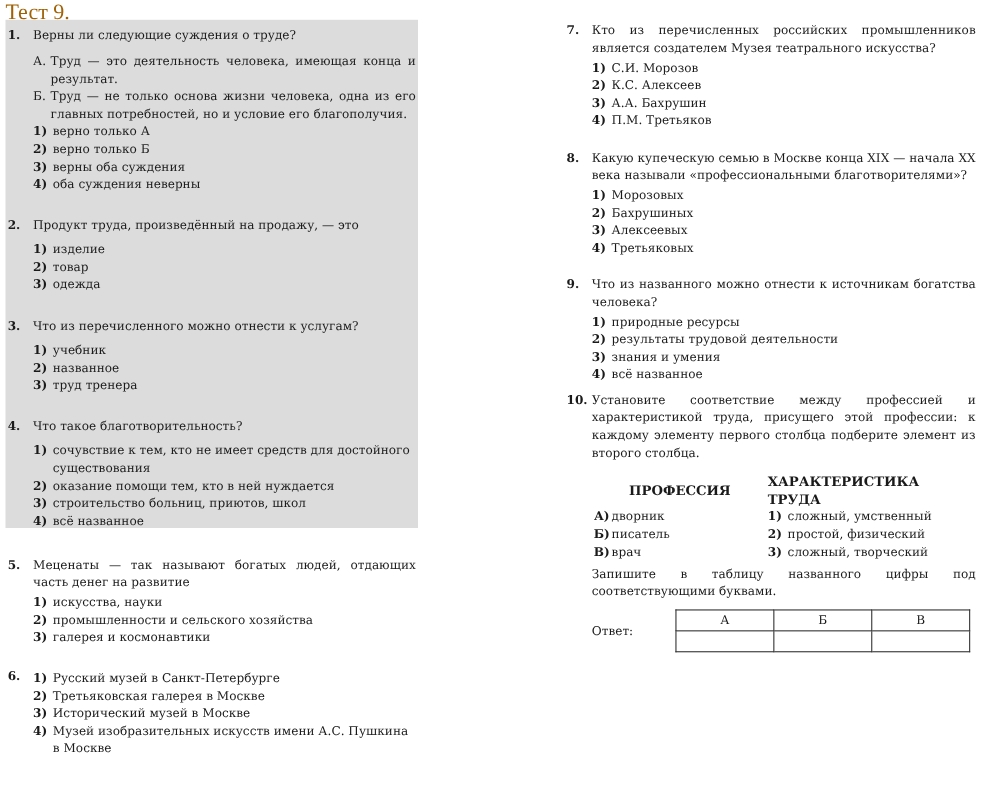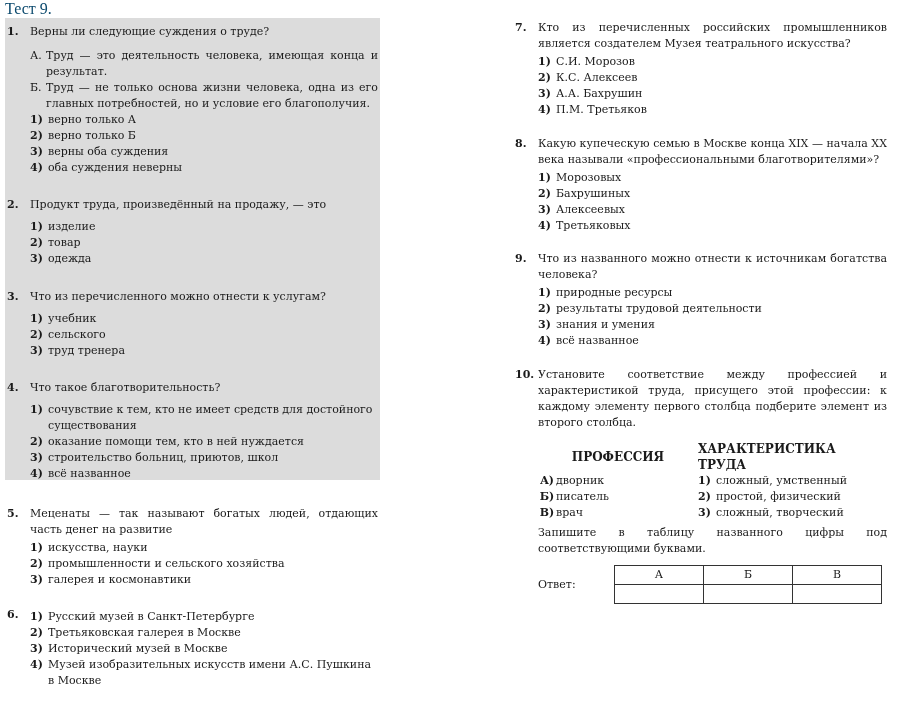--- a/index.html
+++ b/index.html
@@ -2,21 +2,21 @@
 <html><head>
 <meta charset="utf-8">
 <style>
   html, body { margin:0; padding:0; }
   body {
     width:906px; height:724px; background:#ffffff; position:relative; overflow:hidden;
     font-family:"DejaVu Serif","Liberation Serif",serif; color:#1a1a1a;
   }
   .title {
     position:absolute; left:5px; top:0px;
-    font-family:"Liberation Serif",serif; font-size:16px; color:#0c4a6e;
+    font-family:"Liberation Serif",serif; font-size:20px; color:#a16207;
   }
   .gray-box {
     position:absolute; left:5px; top:18px; width:375px; height:462px; background:#dcdcdc;
   }
   .q { position:absolute; font-size:11px; line-height:16px; }
   .q .num { position:absolute; left:0; top:0; font-weight:bold; }
   .q .stem { margin-left:23px; text-align:justify; }
   .q .opts { margin-left:23px; margin-top:4px; }
   .q .opt { display:flex; }
   .q .opt .on { width:18px; flex:none; font-weight:bold; }
@@ -97,21 +97,21 @@
 <div class="q left" style="top:289px;">
   <span class="num">3.</span>
   <div class="stem">Что из перечисленного можно отнести к услугам?</div>
   <div class="opts" style="margin-top:6px;">
     <div class="opt">
         <span class="on">1)</span>
         <span class="ot">учебник</span>
       </div>
     <div class="opt">
         <span class="on">2)</span>
-        <span class="ot">сельского</span>
+        <span class="ot">названное</span>
       </div>
     <div class="opt">
         <span class="on">3)</span>
         <span class="ot">труд тренера</span>
       </div>
   </div>
 </div>
 
 <div class="q left" style="top:380px;">
   <span class="num">4.</span>
@@ -239,21 +239,21 @@
         <span class="on">3)</span>
         <span class="ot">знания и умения</span>
       </div>
     <div class="opt">
         <span class="on">4)</span>
         <span class="ot">всё названное</span>
       </div>
   </div>
 </div>
 
-<div class="q right" style="top:367px;">
+<div class="q right" style="top:356px;">
   <span class="num">10.</span>
   <div class="stem">Установите соответствие между профессией и характеристикой труда, присущего этой профессии: к каждому элементу первого столбца подберите элемент из второго столбца.</div>
   <div class="match">
     <div class="col">
       <div class="hdr">ПРОФЕССИЯ</div>
       <div class="row">
           <span class="rl">А)</span>
           <span>дворник</span>
         </div>
       <div class="row">

